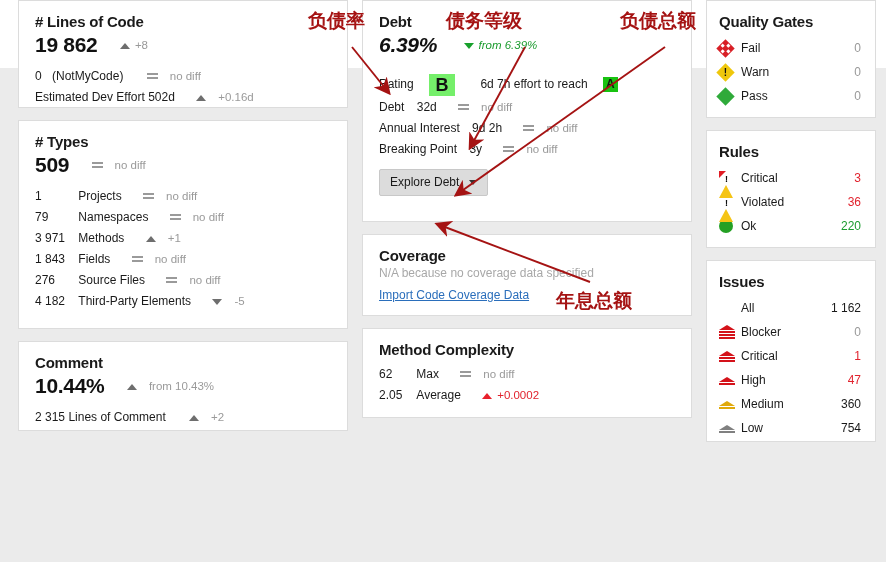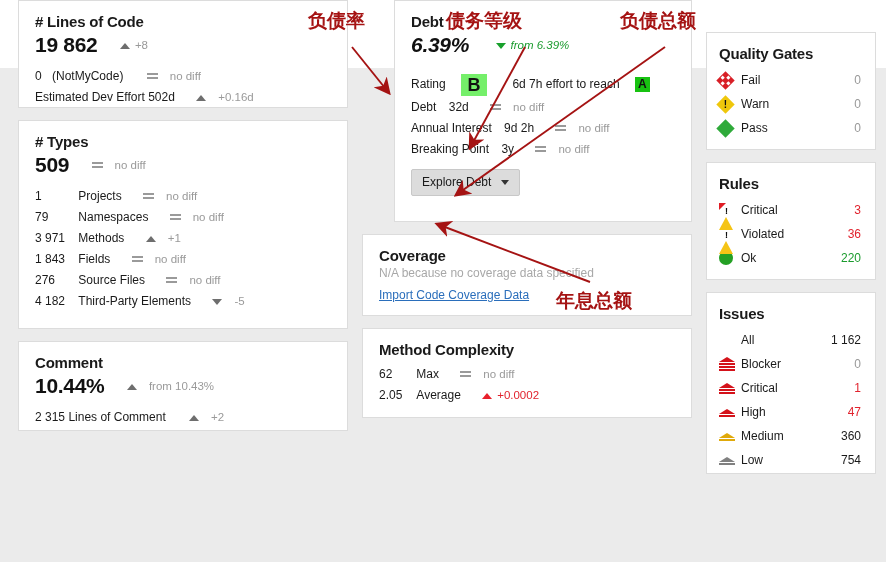--- a/index.html
+++ b/index.html
@@ -12,21 +12,21 @@
   #root{position:absolute;left:0;top:0;width:734px;height:562px;}
 
   
   .dash{
     position:absolute;left:0;top:68px;width:886px;height:494px;
     background:#ebebeb;
   }
   .col{position:absolute;top:0;}
   .col-left{left:18px;width:330px;}
   .col-mid{left:362px;width:330px;}
-  .col-right{left:706px;width:170px;margin-top:32px;}
+  .col-right{left:706px;width:170px;}
 
   .panel{
     background:#ffffff;
     border:1px solid #dcdcdc;
     box-sizing:border-box;
     margin-bottom:12px;
     padding:12px 14px 12px 16px;
   }
 
   h2.ptitle{
@@ -224,21 +224,21 @@
       <div class="row">
         <span class="val">2 315</span>
         <span class="lbl" style="">Lines of Comment</span>
         <span style="margin-left:20px;"><span class="gly tri-up"></span><span class="nodiff">+2</span></span>
       </div>
     </div>
   </div>
 
   <div class="col col-mid">
 
-    <div class="panel" style="height:222px;margin-left:32px;">
+    <div class="panel" style="height:222px;">
       <h2 class="ptitle">Debt</h2>
       <div class="bigrow" style="margin-bottom:14px;font-style:italic;">
         <span class="bignum">6.39%</span>
         <span class="bigdelta" style="margin-left:22px;">
           <span class="gly tri-down grn"></span><span class="green">from 6.39%</span>
         </span>
       </div>
 
       <div class="row" style="line-height:26px;">
         <span class="lbl">Rating</span>

